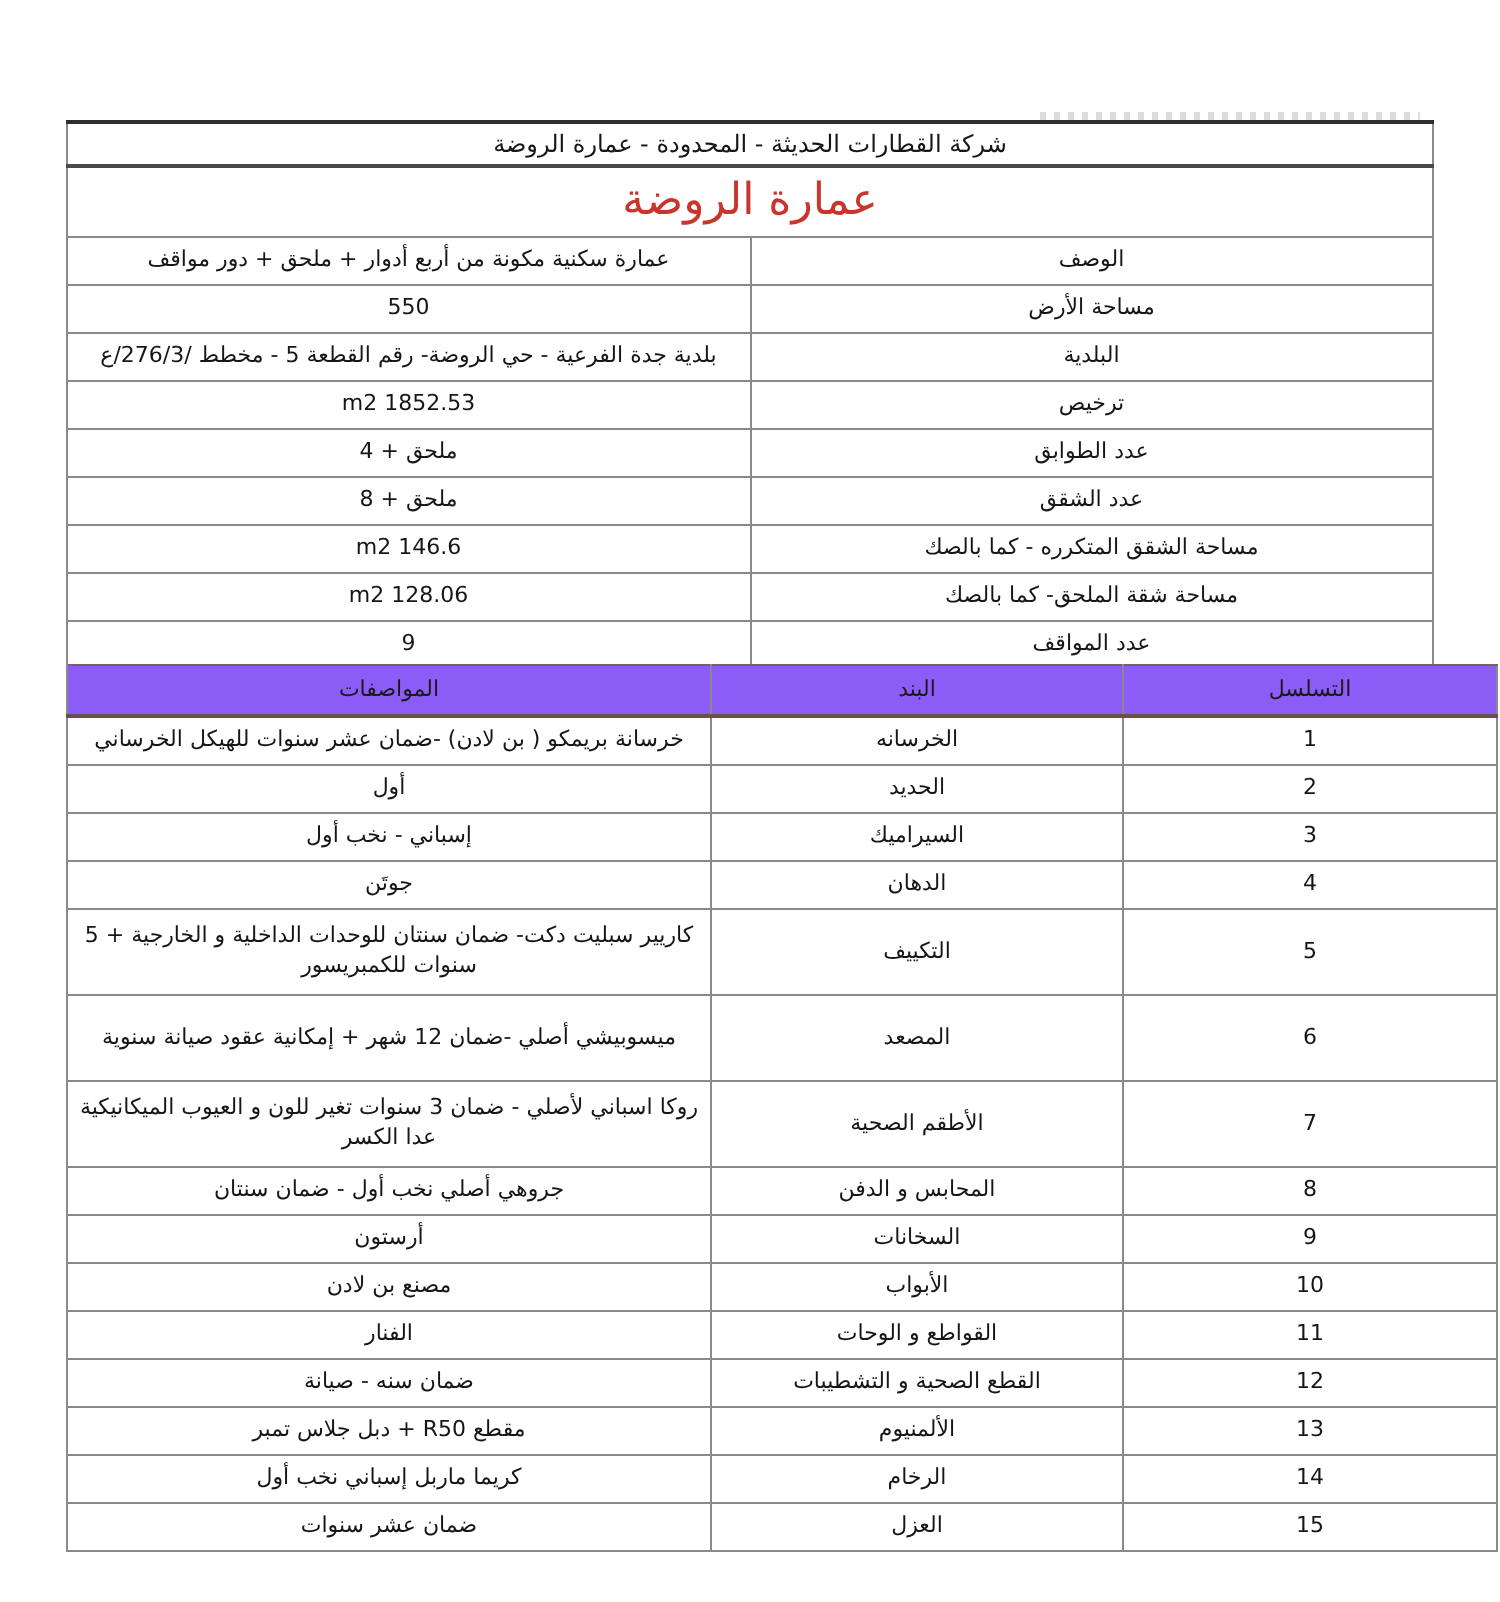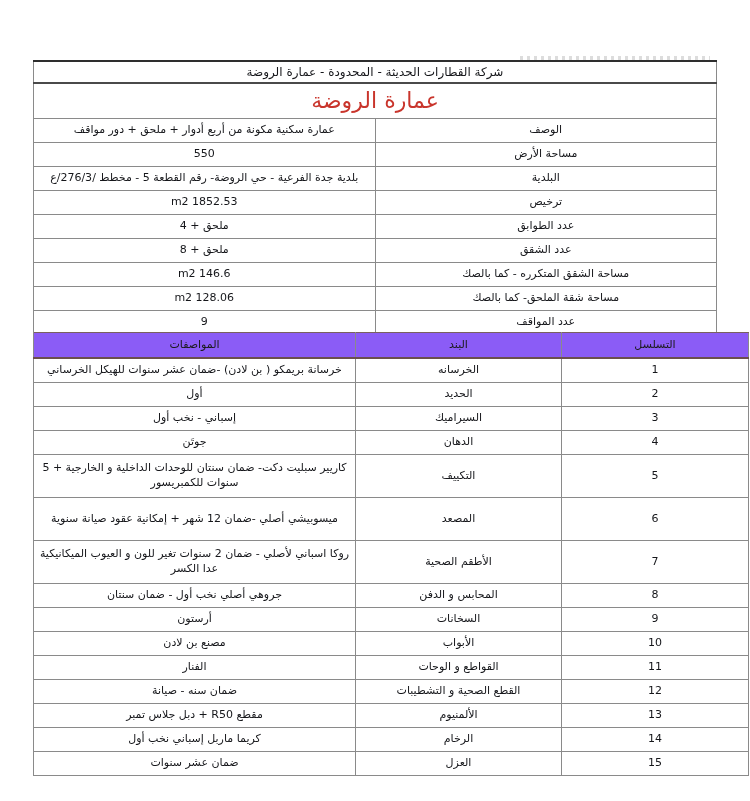--- a/index.html
+++ b/index.html
@@ -218,21 +218,21 @@
           <td class="c-spec">كاريير سبليت دكت- ضمان سنتان للوحدات الداخلية و الخارجية + 5 سنوات للكمبريسور</td>
         </tr>
         <tr class="spec-row tall">
           <td class="c-seq num">6</td>
           <td class="c-item">المصعد</td>
           <td class="c-spec">ميسوبيشي أصلي -ضمان 12 شهر + إمكانية عقود صيانة سنوية</td>
         </tr>
         <tr class="spec-row tall">
           <td class="c-seq num">7</td>
           <td class="c-item">الأطقم الصحية</td>
-          <td class="c-spec">روكا اسباني لأصلي - ضمان 2 سنوات تغير للون و العيوب الميكانيكية عدا الكسر</td>
+          <td class="c-spec">روكا اسباني لأصلي - ضمان 3 سنوات تغير للون و العيوب الميكانيكية عدا الكسر</td>
         </tr>
         <tr class="spec-row">
           <td class="c-seq num">8</td>
           <td class="c-item">المحابس و الدفن</td>
           <td class="c-spec">جروهي أصلي نخب أول - ضمان سنتان</td>
         </tr>
         <tr class="spec-row">
           <td class="c-seq num">9</td>
           <td class="c-item">السخانات</td>
           <td class="c-spec">أرستون</td>

